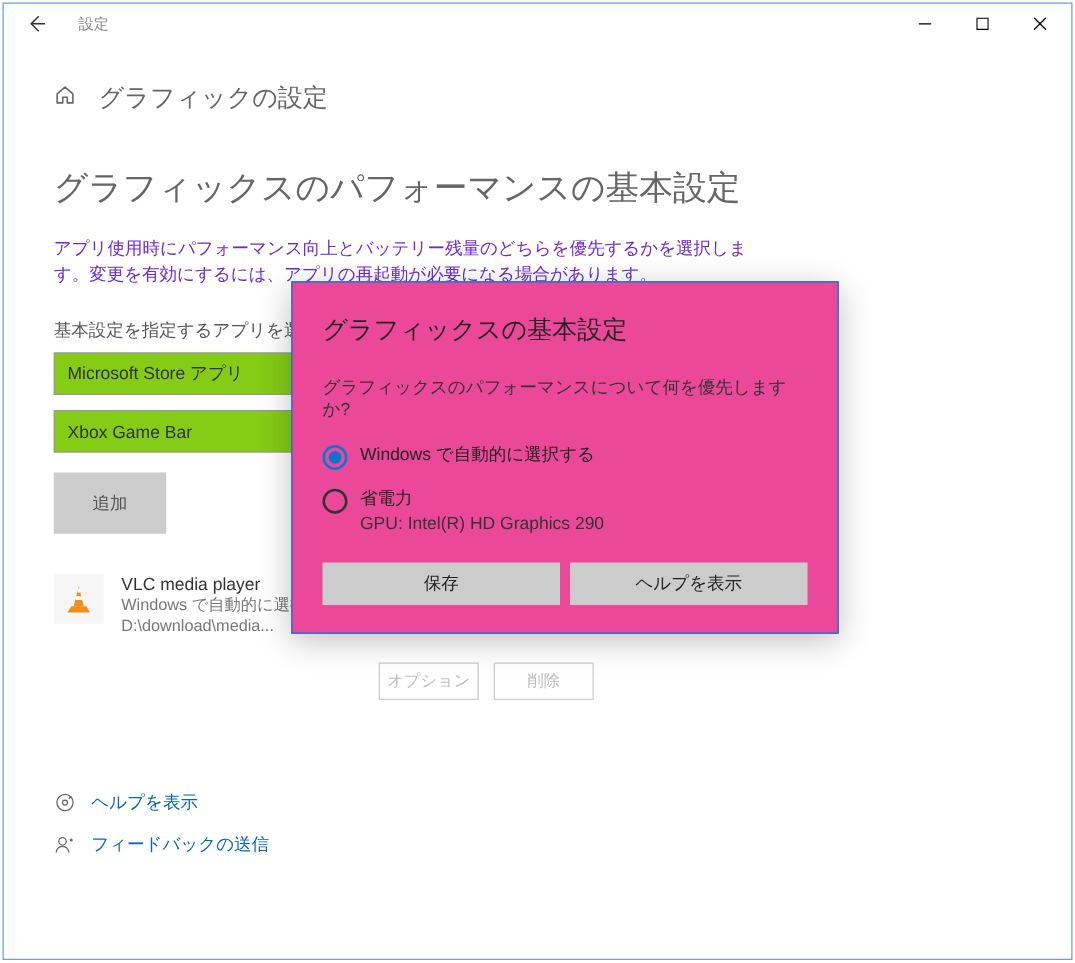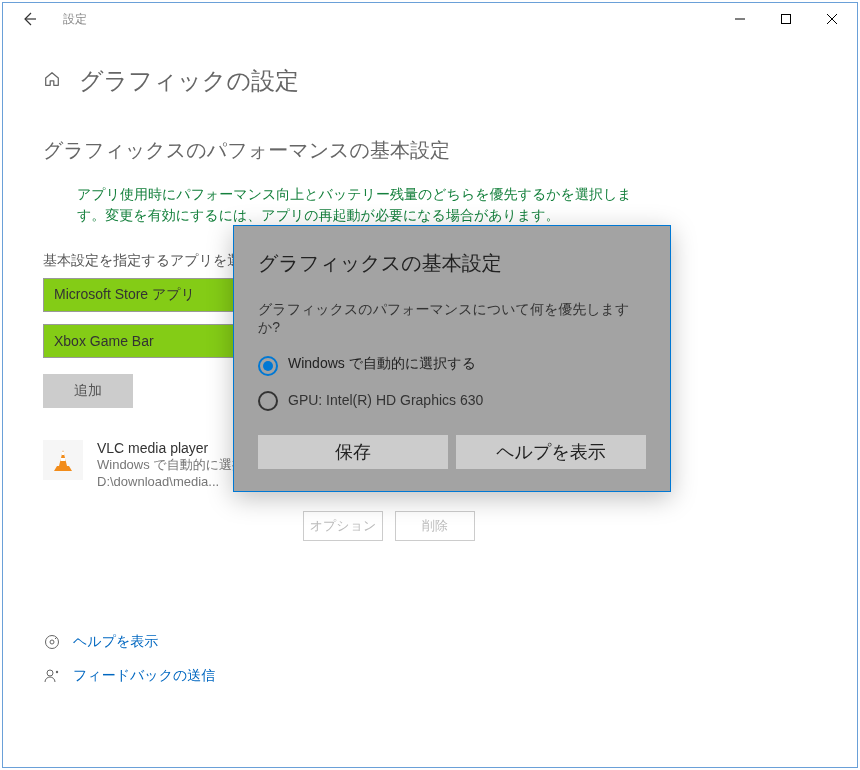--- a/index.html
+++ b/index.html
@@ -8,50 +8,50 @@
     .titlebar { height: 32px; display: flex; align-items: center; padding: 0 2px 0 10px; text-align: center; }
     .back-btn { width: 32px; height: 32px; display: flex; align-items: center; justify-content: center; cursor: pointer; }
     .back-btn svg { width: 16px; height: 16px; }
     .title-text { margin-left: 18px; font-size: 12px; color: #888; }
     .win-controls { margin-left: auto; display: flex; }
     .win-btn { width: 46px; height: 32px; display: flex; align-items: center; justify-content: center; cursor: pointer; }
     .win-btn svg { width: 10px; height: 10px; }
     .content { padding: 30px 40px 20px 40px; color: #333; }
     .page-header { display: flex; align-items: center; margin-bottom: 40px; }
     .home-icon { margin-right: 18px; }
-    .page-title { font-size: 24px; font-weight: 400; color: #666; }
-    .section-title { font-size: 20px; color: #666; font-weight: 400; margin-bottom: 20px; }
-    .desc { font-size: 14px; color: #15803d; line-height: 1.5; margin-bottom: 26px; max-width: 560px; margin-left: 34px; }
+    .page-title { font-size: 20px; font-weight: 400; color: #666; }
+    .section-title { font-size: 27px; color: #666; font-weight: 400; margin-bottom: 20px; }
+    .desc { font-size: 14px; color: #6d28d9; line-height: 1.5; margin-bottom: 26px; max-width: 560px; }
     .label { font-size: 14px; color: #555; margin-bottom: 8px; }
     .dropdown { width: 310px; height: 34px; border: 1px solid #999; padding: 0 10px; font-size: 14px; color: #333; display: flex; align-items: center; justify-content: space-between; margin-bottom: 12px; background: #84cc16; }
     .dropdown .chev { font-size: 10px; color: #555; }
-    .add-btn { width: 90px; height: 34px; background: #ccc; color: #555; border: none; font-size: 14px; margin-top: 4px; cursor: default; }
+    .add-btn { width: 90px; height: 49px; background: #ccc; color: #555; border: none; font-size: 14px; margin-top: 4px; cursor: default; }
     .app-item { display: flex; align-items: flex-start; margin-top: 28px; padding: 4px 0; }
     .app-icon { width: 40px; height: 40px; margin-right: 14px; display: flex; align-items: center; justify-content: center; background: #f6f6f6; }
     .app-info .app-name { font-size: 14px; color: #333; }
     .app-info .app-sub { font-size: 13px; color: #777; }
     .bottom-buttons { margin-top: 18px; margin-left: 260px; display: flex; gap: 12px; }
     .ghost-btn { width: 80px; height: 30px; border: 1px solid #ccc; background: #fff; color: #bbb; font-size: 13px; }
     .help-links { position: absolute; bottom: 66px; left: 40px; }
     .help-link { display: flex; align-items: center; font-size: 14px; color: #0067c0; margin-bottom: 16px; cursor: pointer; }
     .help-link .hicon { width: 18px; height: 18px; margin-right: 12px; color: #666; display: flex; align-items: center; justify-content: center; }
 
     
-    .modal { position: absolute; left: 230px; top: 222px; width: 438px; background: #a3a3a3; border: 1px solid #0078d4; box-shadow: 0 6px 24px rgba(0,0,0,0.25); padding: 24px 24px 22px 24px; }
+    .modal { position: absolute; left: 230px; top: 222px; width: 438px; background: #ec4899; border: 1px solid #0078d4; box-shadow: 0 6px 24px rgba(0,0,0,0.25); padding: 24px 24px 22px 24px; }
     .modal-title { font-size: 20px; color: #222; font-weight: 400; margin-bottom: 24px; }
     .modal-question { font-size: 14px; color: #333; margin-bottom: 18px; }
     .radio-group { display: flex; flex-direction: column; gap: 14px; margin-bottom: 24px; }
     .radio-item { display: flex; align-items: flex-start; }
     .radio-circle { width: 20px; height: 20px; border: 2px solid #333; border-radius: 50%; margin-right: 10px; flex-shrink: 0; display: flex; align-items: center; justify-content: center; margin-top: 1px; }
     .radio-circle.selected { border-color: #0078d4; }
     .radio-circle.selected::after { content: ''; width: 10px; height: 10px; background: #0078d4; border-radius: 50%; }
     .radio-text .rt-main { font-size: 14px; color: #222; }
     .radio-text .rt-sub { font-size: 14px; color: #333; margin-top: 2px; }
     .modal-buttons { display: flex; gap: 8px; }
-    .modal-btn { flex: 1; height: 34px; background: #ccc; border: none; font-size: 18px; color: #222; cursor: pointer; }
+    .modal-btn { flex: 1; height: 34px; background: #ccc; border: none; font-size: 14px; color: #222; cursor: pointer; }
   </style>
 </head>
 <body>
 
 <div class="window">
   <div class="titlebar">
     <div class="back-btn">
       <svg viewBox="0 0 16 16">
           <path d="M10 2 L4 8 L10 14" stroke="#333" stroke-width="1.2" fill="none"></path>
           <path d="M4 8 H15" stroke="#333" stroke-width="1.2"></path>
@@ -157,21 +157,22 @@
     <div class="radio-group">
       <div class="radio-item">
         <span class="radio-circle selected"></span>
         <div class="radio-text">
           <div class="rt-main">Windows で自動的に選択する</div>
         </div>
       </div>
       <div class="radio-item">
         <span class="radio-circle"></span>
         <div class="radio-text">
-          <div class="rt-sub">GPU: Intel(R) HD Graphics 630</div>
+          <div class="rt-main">省電力</div>
+          <div class="rt-sub">GPU: Intel(R) HD Graphics 290</div>
         </div>
       </div>
     </div>
     <div class="modal-buttons">
       <button class="modal-btn">保存</button>
       <button class="modal-btn">ヘルプを表示</button>
     </div>
   </div>
 </div>
 

